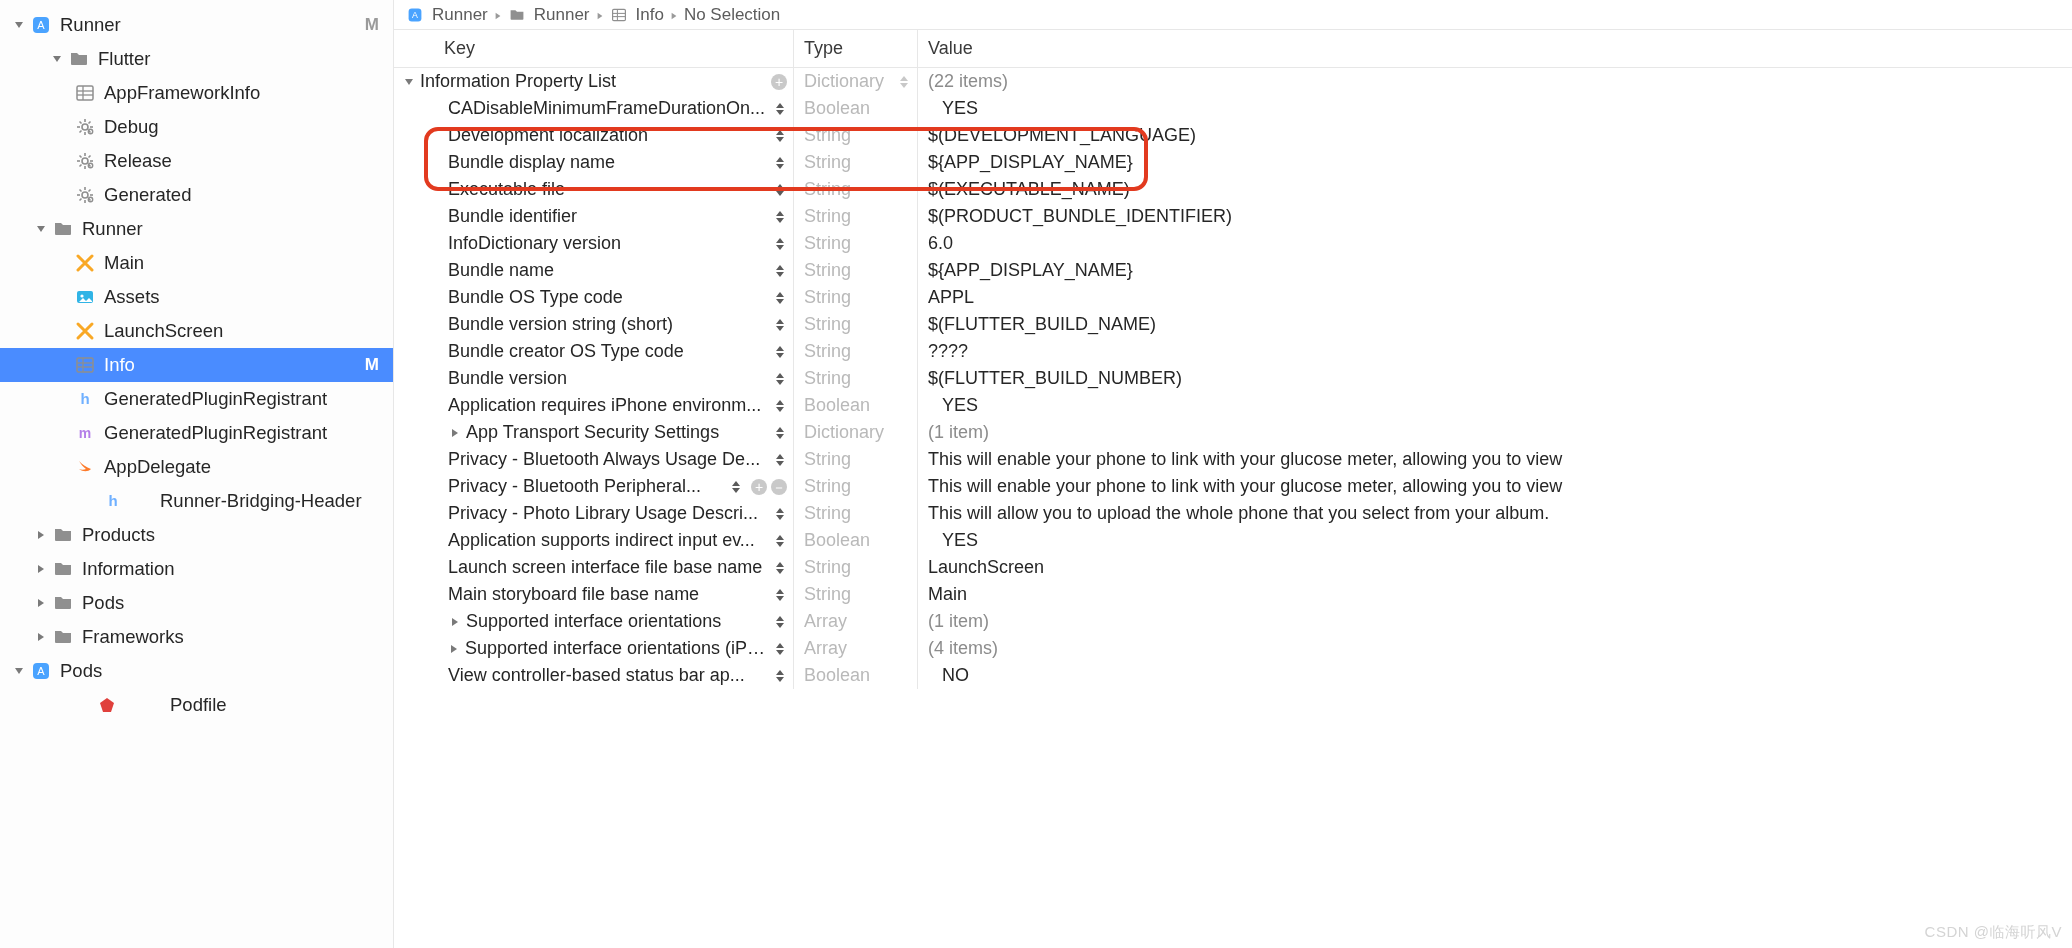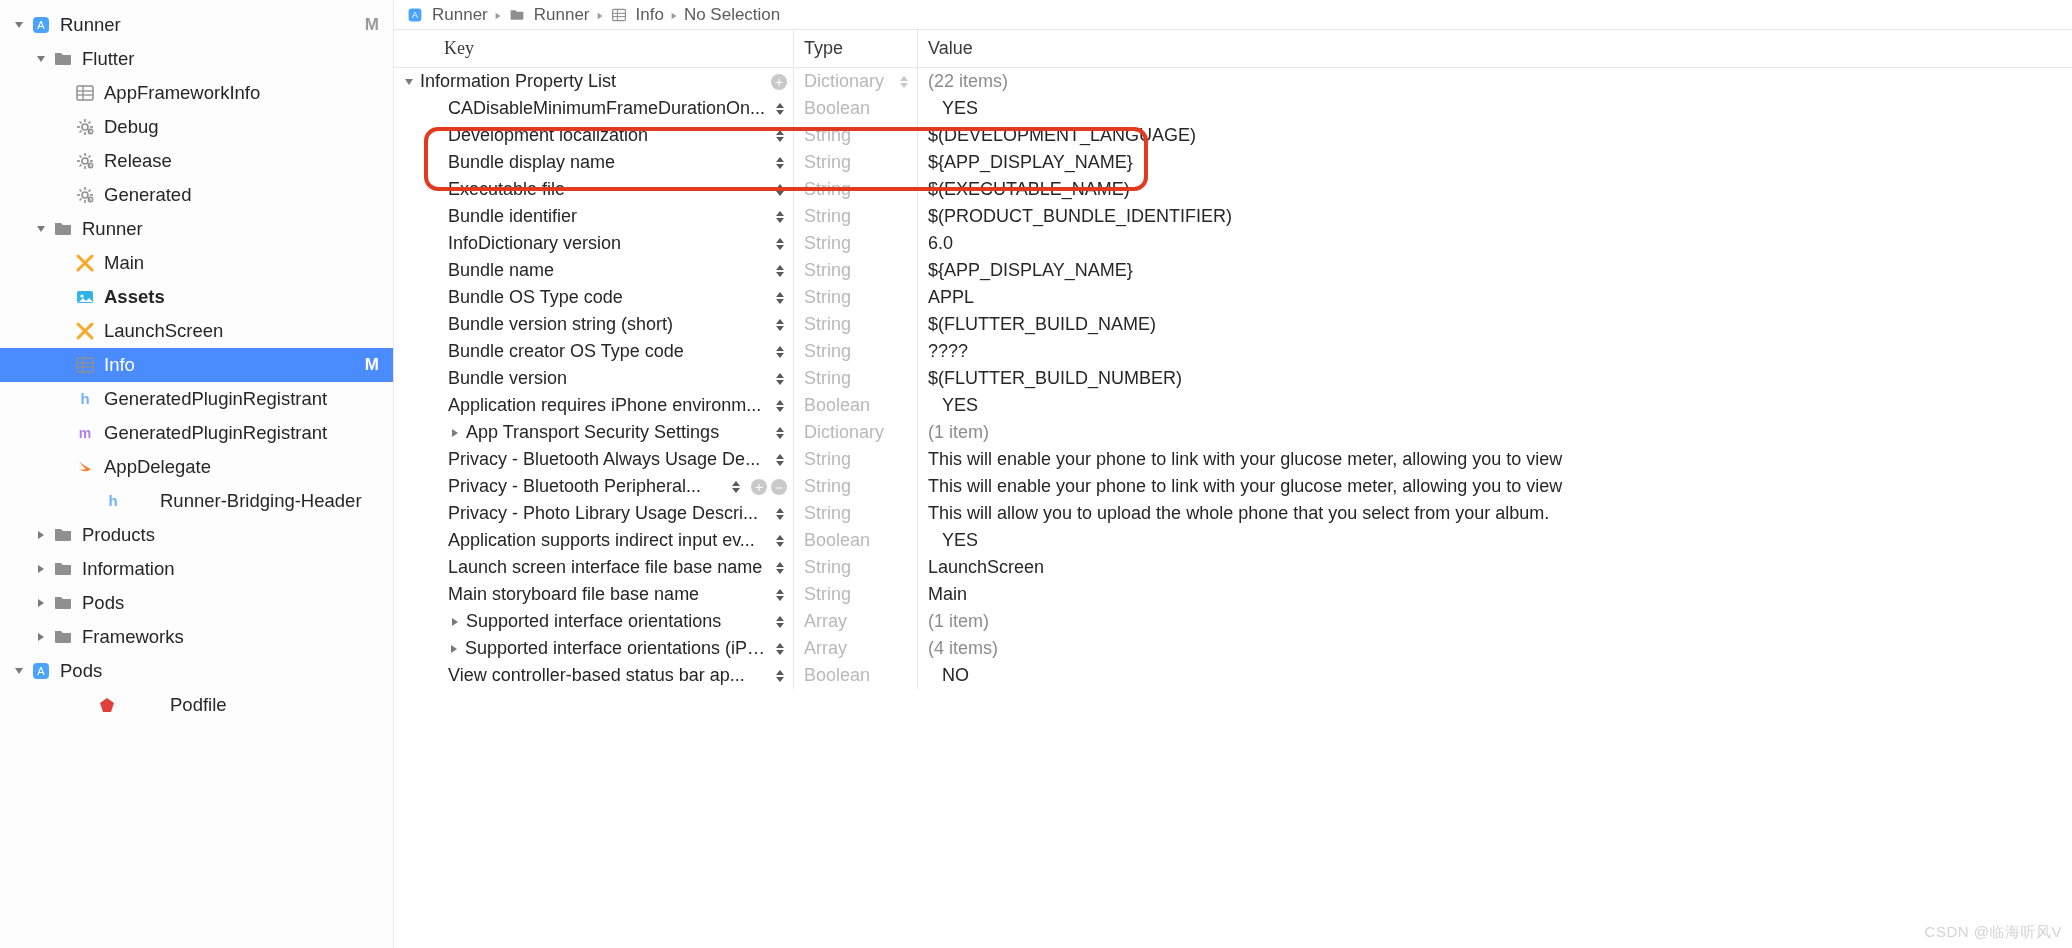--- a/index.html
+++ b/index.html
@@ -92,21 +92,21 @@
     position: relative;
   }
   .colhead {
     display: flex;
     align-items: center;
     height: 38px;
     border-bottom: 1px solid #e7e7e7;
     color: #3a3a3a;
     font-size: 18px;
   }
-  .col-key   { width: 400px; padding-left: 50px; border-right: 1px solid #e7e7e7; height:100%; display:flex; align-items:center;font-family:Liberation Serif, serif; }
+  .col-key   { width: 400px; padding-left: 50px; border-right: 1px solid #e7e7e7; height:100%; display:flex; align-items:center; }
   .col-type  { width: 124px; padding-left: 10px; border-right: 1px solid #e7e7e7; height:100%; display:flex; align-items:center; }
   .col-value { flex: 1; padding-left: 10px; height:100%; display:flex; align-items:center; }
   .rows { position: relative; }
   .prow {
     display: flex;
     align-items: center;
     height: 27px;
     font-size: 18px;
   }
   .cell-key {
@@ -250,92 +250,92 @@
           </svg>
         </span>
         <span class="ico">
           <svg>
             <use href="#sv-app"></use>
           </svg>
         </span>
         <span class="sb-label">Runner</span>
         <span class="badge-m">M</span>
       </div>
+      <div class="sb-row" style="padding-left: 50px;">
+        <span class="disclosure">
+          <svg viewBox="0 0 10 10">
+            <path d="M1 2 L9 2 L5 8 Z" fill="#7a7a7a"></path>
+          </svg>
+        </span>
+        <span class="ico">
+          <svg>
+            <use href="#sv-folder"></use>
+          </svg>
+        </span>
+        <span class="sb-label">Flutter</span>
+      </div>
+      <div class="sb-row" style="padding-left: 56px;">
+        <span class="disclosure"></span>
+        <span class="ico">
+          <svg>
+            <use href="#sv-grid"></use>
+          </svg>
+        </span>
+        <span class="sb-label">AppFrameworkInfo</span>
+      </div>
+      <div class="sb-row" style="padding-left: 56px;">
+        <span class="disclosure"></span>
+        <span class="ico">
+          <svg>
+            <use href="#sv-gear"></use>
+          </svg>
+        </span>
+        <span class="sb-label">Debug</span>
+      </div>
+      <div class="sb-row" style="padding-left: 56px;">
+        <span class="disclosure"></span>
+        <span class="ico">
+          <svg>
+            <use href="#sv-gear"></use>
+          </svg>
+        </span>
+        <span class="sb-label">Release</span>
+      </div>
+      <div class="sb-row" style="padding-left: 56px;">
+        <span class="disclosure"></span>
+        <span class="ico">
+          <svg>
+            <use href="#sv-gear"></use>
+          </svg>
+        </span>
+        <span class="sb-label">Generated</span>
+      </div>
       <div class="sb-row" style="padding-left: 34px;">
         <span class="disclosure">
           <svg viewBox="0 0 10 10">
             <path d="M1 2 L9 2 L5 8 Z" fill="#7a7a7a"></path>
           </svg>
         </span>
         <span class="ico">
           <svg>
             <use href="#sv-folder"></use>
           </svg>
         </span>
-        <span class="sb-label">Flutter</span>
-      </div>
-      <div class="sb-row" style="padding-left: 56px;">
-        <span class="disclosure"></span>
-        <span class="ico">
-          <svg>
-            <use href="#sv-grid"></use>
-          </svg>
-        </span>
-        <span class="sb-label">AppFrameworkInfo</span>
-      </div>
-      <div class="sb-row" style="padding-left: 56px;">
-        <span class="disclosure"></span>
-        <span class="ico">
-          <svg>
-            <use href="#sv-gear"></use>
-          </svg>
-        </span>
-        <span class="sb-label">Debug</span>
-      </div>
-      <div class="sb-row" style="padding-left: 56px;">
-        <span class="disclosure"></span>
-        <span class="ico">
-          <svg>
-            <use href="#sv-gear"></use>
-          </svg>
-        </span>
-        <span class="sb-label">Release</span>
-      </div>
-      <div class="sb-row" style="padding-left: 56px;">
-        <span class="disclosure"></span>
-        <span class="ico">
-          <svg>
-            <use href="#sv-gear"></use>
-          </svg>
-        </span>
-        <span class="sb-label">Generated</span>
-      </div>
-      <div class="sb-row" style="padding-left: 34px;">
-        <span class="disclosure">
-          <svg viewBox="0 0 10 10">
-            <path d="M1 2 L9 2 L5 8 Z" fill="#7a7a7a"></path>
-          </svg>
-        </span>
-        <span class="ico">
-          <svg>
-            <use href="#sv-folder"></use>
-          </svg>
-        </span>
         <span class="sb-label">Runner</span>
       </div>
       <div class="sb-row" style="padding-left: 56px;">
         <span class="disclosure"></span>
         <span class="ico">
           <svg>
             <use href="#sv-storyboard"></use>
           </svg>
         </span>
         <span class="sb-label">Main</span>
       </div>
-      <div class="sb-row" style="padding-left: 56px; font-weight: bold;">
+      <div class="sb-row" style="padding-left: 56px;">
         <span class="disclosure"></span>
         <span class="ico">
           <svg>
             <use href="#sv-assets"></use>
           </svg>
         </span>
         <span class="sb-label">Assets</span>
       </div>
       <div class="sb-row" style="padding-left: 56px;">
         <span class="disclosure"></span>

